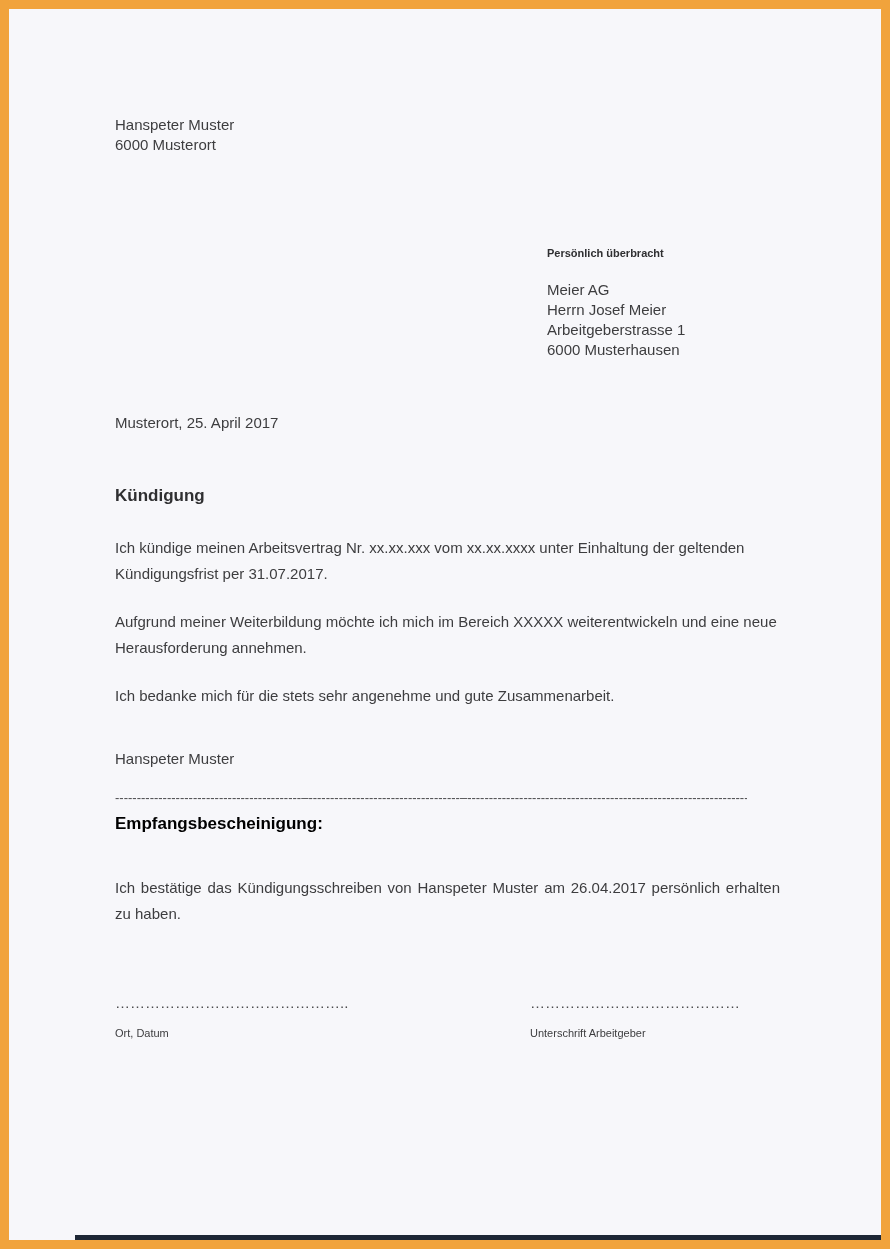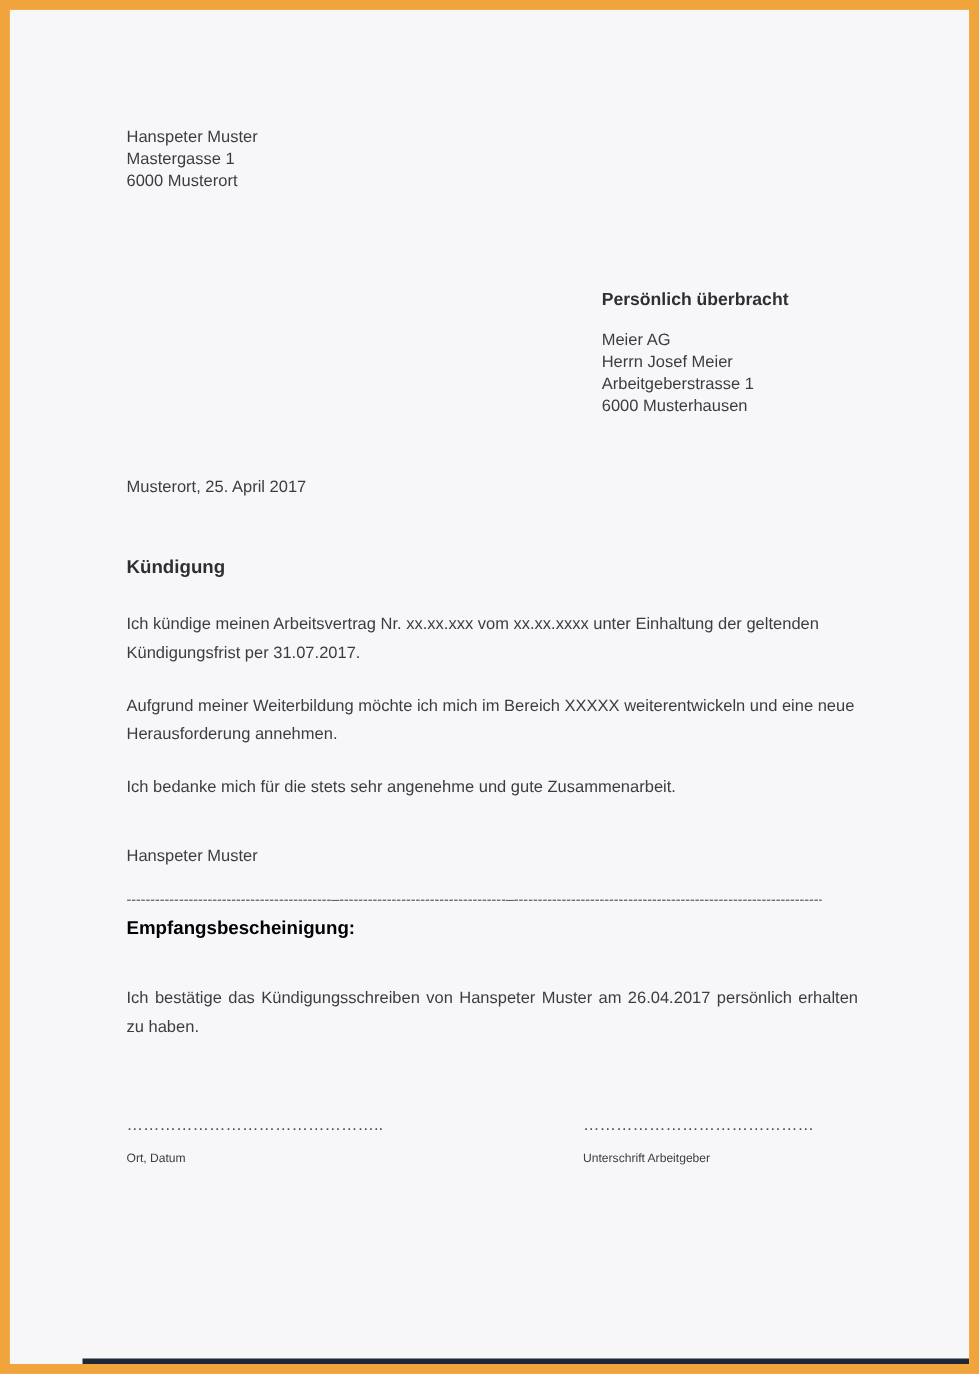--- a/index.html
+++ b/index.html
@@ -14,21 +14,21 @@
     color:#3d3d3f;
     overflow:hidden;
   }
   .content{
     box-sizing:border-box;
     padding:106px 60px 0 106px;
   }
   .addr-line{font-size:15px;line-height:20px;}
   .sender-block{margin:0;}
   .recipient-wrap{margin-top:88px;margin-left:432px;}
-  .delivery-note{font-size:16px;font-weight:bold;color:#2f2f31;line-height:20px;margin:0 0 17px 0;}
+  .delivery-note{font-size:11px;font-weight:bold;color:#2f2f31;line-height:20px;margin:0 0 17px 0;}
   .recipient-block .addr-line{line-height:20px;}
   .date-line{margin-top:53px;font-size:15px;line-height:20px;}
   .subject{margin:52px 0 0 0;font-size:17px;font-weight:bold;color:#2f2f31;line-height:22px;}
   .salutation{margin:44px 0 0 0;font-size:15px;line-height:20px;}
   .para{margin:28px 0 0 0;font-size:15px;line-height:26px;max-width:665px;}
   .para + .para{margin-top:22px;}
   .closing{margin:56px 0 0 0;font-size:15px;line-height:20px;}
   .sig-name{margin:40px 0 0 0;font-size:15px;line-height:20px;}
   .divider{
     margin-top:22px;width:632px;
@@ -48,21 +48,20 @@
   }
 </style>
 </head>
 <body>
 
 <div class="page">
   <div class="content">
 
     <div class="sender-block">
       <div class="addr-line">Hanspeter Muster</div>
-      <div class="addr-line">Mastergasse 1</div>
       <div class="addr-line">6000 Musterort</div>
     </div>
 
     <div class="recipient-wrap">
       <div class="delivery-note">Persönlich überbracht</div>
       <div class="recipient-block">
         <div class="addr-line">Meier AG</div>
         <div class="addr-line">Herrn Josef Meier</div>
         <div class="addr-line">Arbeitgeberstrasse 1</div>
         <div class="addr-line">6000 Musterhausen</div>

